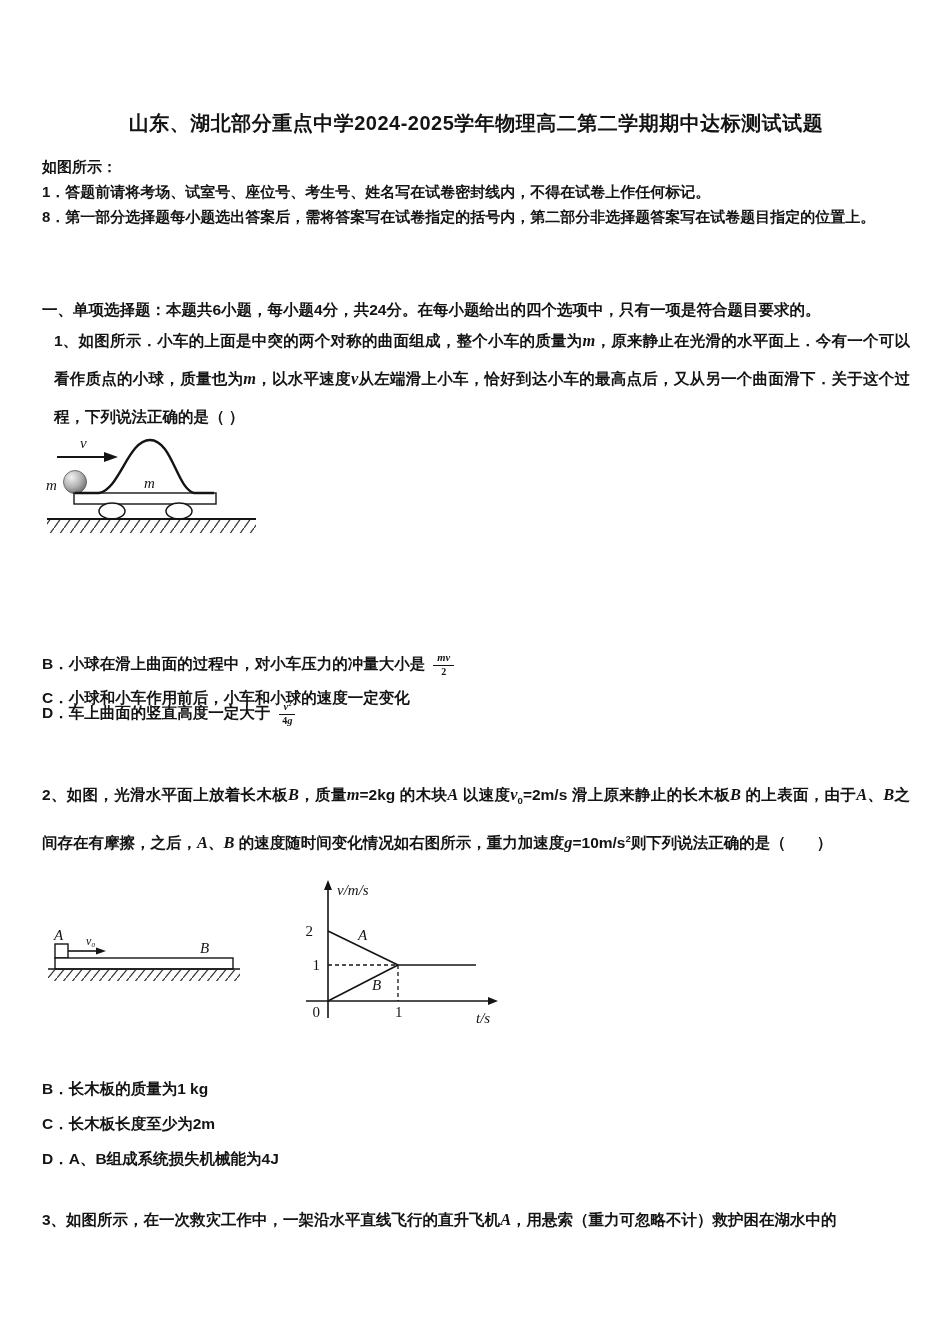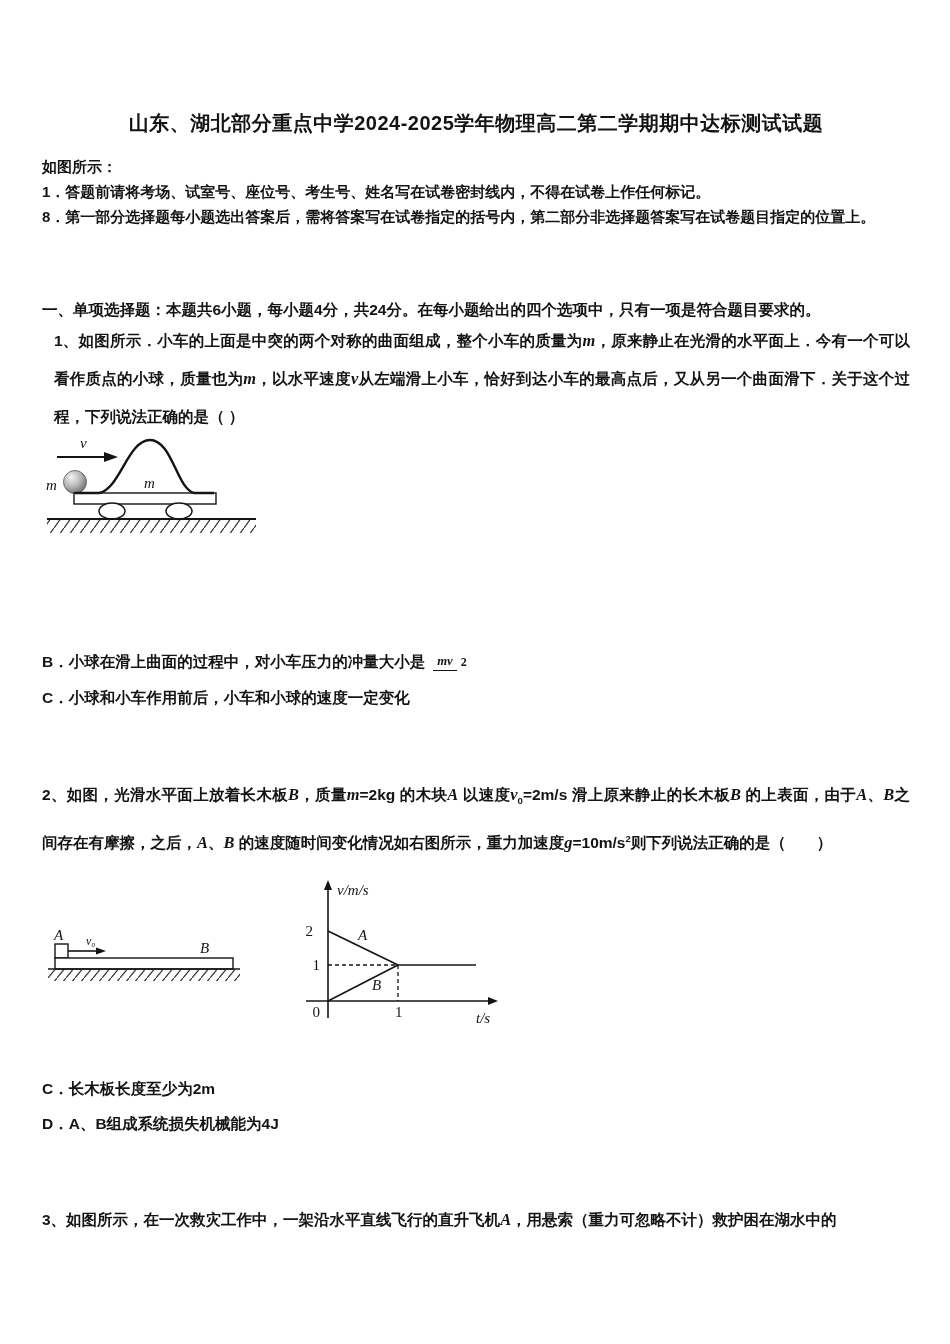--- a/index.html
+++ b/index.html
@@ -17,23 +17,23 @@
   .option{font-size:15.5px;font-weight:700;}
   #q1-opt-a{top:545px;}
   #q1-opt-b{top:604px;margin-top:48px;}
   #q1-opt-c{top:688px;}
   #q1-opt-d{top:700px;}
   .optrow{display:flex;align-items:center;gap:8px;}
   #q2-options{top:1071px;}
   #q2-options .option{line-height:35px;}
   .var{font-family:"Liberation Serif","DejaVu Serif",serif;font-style:italic;font-weight:700;font-size:1.06em;}
   sup,sub{font-size:0.62em;font-weight:700;}
-  .frac{display:inline-flex;flex-direction:row;align-items:center;
+  .frac{display:inline-flex;flex-direction:column;align-items:center;
         font-family:"Liberation Serif","DejaVu Serif",serif;font-weight:700;
-        font-size:12px;line-height:1.2;text-align:center;}
+        font-size:10px;line-height:1.2;text-align:center;}
   .frac .num{border-bottom:1.6px solid #141414;padding:0 4px;display:block;}
   .frac .den{display:block;padding:0 4px;}
   .fig{position:absolute;}
   #fig-cart{left:44px;top:430px;}
   #fig-plank{left:48px;top:923px;}
   #fig-graph{left:280px;top:878px;}
   .svg-var{font-family:"Liberation Serif","DejaVu Serif",serif;font-style:italic;font-size:15px;fill:#141414;}
   .svg-num{font-family:"Liberation Serif","DejaVu Serif",serif;font-size:15px;fill:#141414;}
   .svg-small{font-size:12px;}
 </style>
@@ -83,20 +83,27 @@
   <div class="abs option optrow" id="q1-opt-b">
     <span><span>B．小球在滑上曲面的过程中，对小车压力的冲量大小是</span></span>
     <span class="frac">
       <span class="num"><span class="var">mv</span></span>
       <span class="den"><span>2</span></span>
     </span>
   </div>
 
   <div class="abs option" id="q1-opt-c"><span>C．小球和小车作用前后，小车和小球的速度一定变化</span></div>
 
+  <div class="abs option optrow" id="q1-opt-d">
+    <span><span>D．车上曲面的竖直高度一定大于</span></span>
+    <span class="frac">
+      <span class="num"><span class="var">v</span><sup>2</sup></span>
+      <span class="den"><span>4</span><span class="var">g</span></span>
+    </span>
+  </div>
 
   <div class="abs stem" id="q2-stem"><span>2、如图，光滑水平面上放着长木板</span><span class="var">B</span><span>，质量</span><span class="var">m</span><span>=2kg 的木块</span><span class="var">A</span><span> 以速度</span><span class="var">v</span><sub>0</sub><span>=2m/s 滑上原来静止的长木板</span><span class="var">B</span><span> 的上表面，由于</span><span class="var">A</span><span>、</span><span class="var">B</span><span>之间存在有摩擦，之后，</span><span class="var">A</span><span>、</span><span class="var">B</span><span> 的速度随时间变化情况如右图所示，重力加速度</span><span class="var">g</span><span>=10m/s</span><sup>2</sup><span>则下列说法正确的是（　　）</span></div>
 
   <svg class="fig" id="fig-plank" width="200" height="62" viewBox="0 0 200 62">
     <defs>
       <pattern id="h2" width="9" height="11" patternUnits="userSpaceOnUse">
         <line x1="9" y1="0" x2="0" y2="11" stroke="#333" stroke-width="1.2"></line>
       </pattern>
     </defs>
     <text class="svg-var" x="6" y="17">A</text>
@@ -124,19 +131,20 @@
     <line x1="48" y1="53" x2="118" y2="87" stroke="#141414" stroke-width="1.6"></line>
     <line x1="48" y1="123" x2="118" y2="87" stroke="#141414" stroke-width="1.6"></line>
     <line x1="118" y1="87" x2="196" y2="87" stroke="#141414" stroke-width="1.6"></line>
     <line x1="48" y1="87" x2="118" y2="87" stroke="#141414" stroke-width="1.3" stroke-dasharray="4,3"></line>
     <line x1="118" y1="87" x2="118" y2="123" stroke="#141414" stroke-width="1.3" stroke-dasharray="4,3"></line>
     <text class="svg-var" x="78" y="62">A</text>
     <text class="svg-var" x="92" y="112">B</text>
   </svg>
 
   <div class="abs" id="q2-options">
+    <div class="option"><span>B．长木板的质量为1 kg</span></div>
     <div class="option"><span>C．长木板长度至少为2m</span></div>
     <div class="option"><span>D．A、B组成系统损失机械能为4J</span></div>
   </div>
 
   <div class="abs stem" id="q3-stem"><span>3、如图所示，在一次救灾工作中，一架沿水平直线飞行的直升飞机</span><span class="var">A</span><span>，用悬索（重力可忽略不计）救护困在湖水中的</span></div>
 
 </div>
 
 </body></html>

